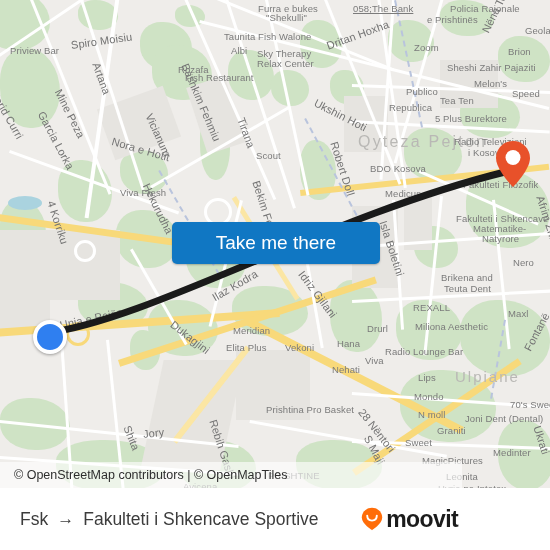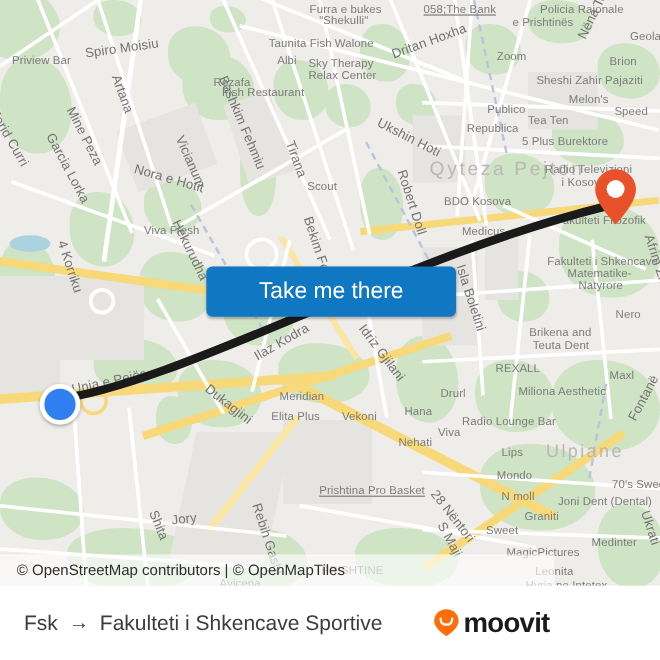--- a/index.html
+++ b/index.html
@@ -252,41 +252,41 @@
         <div class="lbl poi" style="left: 463px; top: 179px;">Fakulteti Filozofik</div>
         <div class="lbl poi" style="left: 385px; top: 188px;">Medicus</div>
         <div class="lbl poi" style="left: 456px; top: 213px;">Fakulteti i Shkencave</div>
         <div class="lbl poi" style="left: 473px; top: 223px;">Matematike-</div>
         <div class="lbl poi" style="left: 482px; top: 233px;">Natyrore</div>
         <div class="lbl poi" style="left: 513px; top: 257px;">Nero</div>
         <div class="lbl poi" style="left: 441px; top: 272px;">Brikena and</div>
         <div class="lbl poi" style="left: 444px; top: 283px; text-align: center;">Teuta Dent</div>
         <div class="lbl poi" style="left: 413px; top: 302px;">REXALL</div>
         <div class="lbl poi" style="left: 508px; top: 308px;">Maxl</div>
-        <div class="lbl poi" style="left: 432px; top: 321px; text-align: right;">Miliona Aesthetic</div>
+        <div class="lbl poi" style="left: 415px; top: 321px; text-align: right;">Miliona Aesthetic</div>
         <div class="lbl poi" style="left: 367px; top: 323px;">Drurl</div>
         <div class="lbl poi" style="left: 385px; top: 346px;">Radio Lounge Bar</div>
         <div class="lbl poi" style="left: 365px; top: 355px;">Viva</div>
         <div class="lbl poi" style="left: 418px; top: 372px; text-align: right;">Lips</div>
         <div class="lbl poi" style="left: 414px; top: 391px;">Mondo</div>
         <div class="lbl poi" style="left: 418px; top: 409px;">N moll</div>
         <div class="lbl poi" style="left: 437px; top: 425px;">Graniti</div>
         <div class="lbl poi" style="left: 465px; top: 413px;">Joni Dent (Dental)</div>
         <div class="lbl poi" style="left: 510px; top: 399px;">70's Swee</div>
         <div class="lbl poi" style="left: 405px; top: 437px;">Sweet</div>
         <div class="lbl poi" style="left: 422px; top: 455px;">MagicPictures</div>
         <div class="lbl poi" style="left: 493px; top: 447px;">Medinter</div>
         <div class="lbl poi" style="left: 446px; top: 471px;">Leonita</div>
         <div class="lbl poi" style="left: 438px; top: 483px;">Hyria ne Intetex</div>
         <div class="lbl poi" style="left: 233px; top: 325px;">Meridian</div>
         <div class="lbl poi" style="left: 226px; top: 342px;">Elita Plus</div>
         <div class="lbl poi" style="left: 285px; top: 342px;">Vekoni</div>
         <div class="lbl poi" style="left: 337px; top: 338px;">Hana</div>
         <div class="lbl poi" style="left: 332px; top: 364px;">Nehati</div>
-        <div class="lbl poi" style="left: 266px; top: 404px; text-decoration: underline;">Prishtina Pro Basket</div>
+        <div class="lbl poi" style="left: 266px; top: 404px;">Prishtina Pro Basket</div>
         <div class="lbl poi" style="left: 183px; top: 481px;">Avicena</div>
         <div class="lbl poi" style="left: 268px; top: 470px;">PRISHTINE</div>
       </div>
 
     <svg id="routeSvg" viewBox="0 0 550 488">
       <path id="routePath" d="M 46 333 C 150 320, 330 215, 505 172" fill="none" stroke="#1a1a1a" stroke-width="7" stroke-linecap="round"></path>
     </svg>
 
     <div id="origin" style="left: 33px; top: 320px; background: rgb(47, 127, 240);"></div>
 

